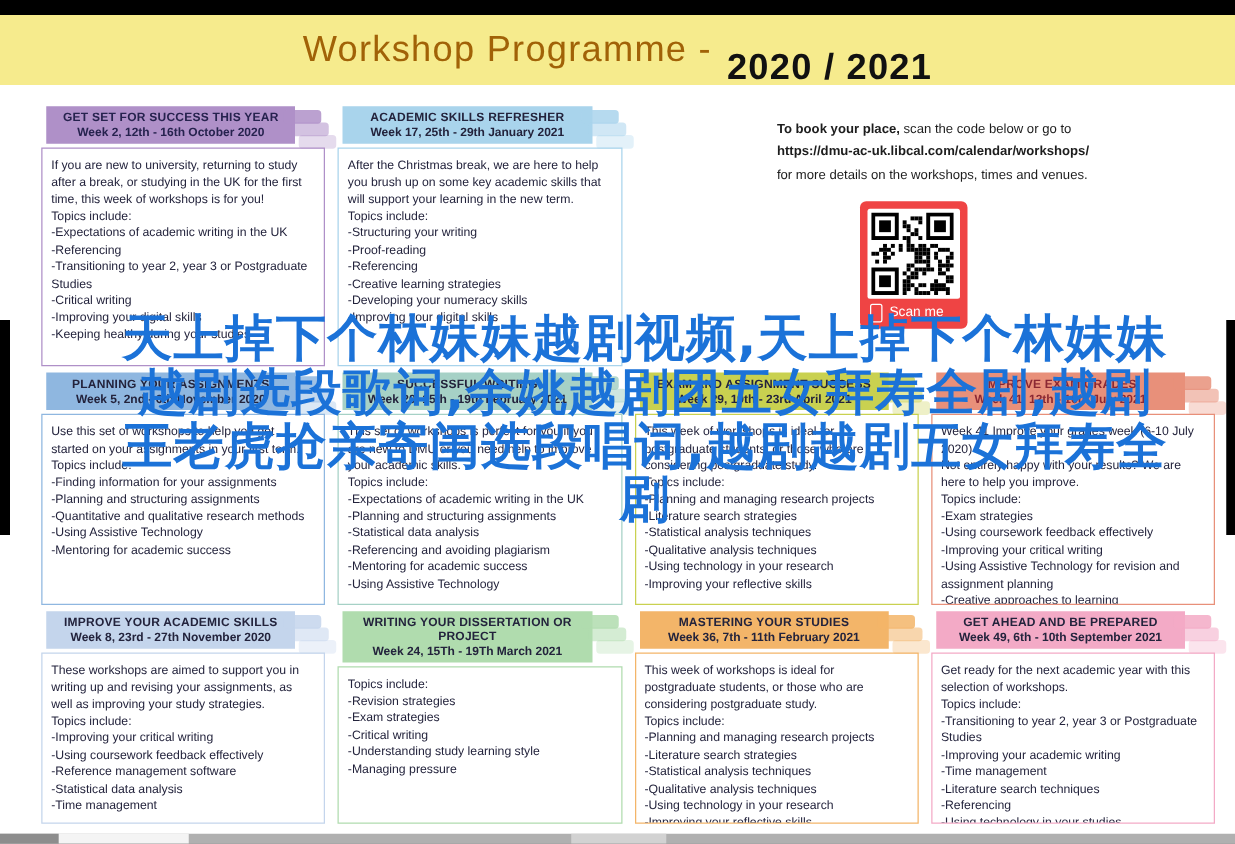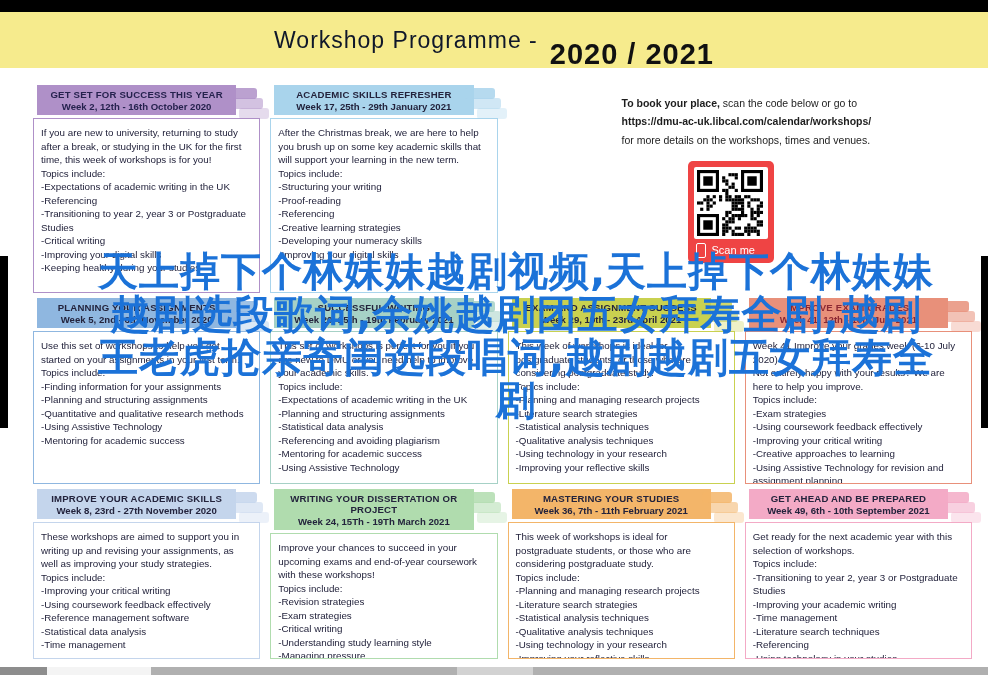--- a/index.html
+++ b/index.html
@@ -1,20 +1,20 @@
 <!DOCTYPE html>
 <html><head>
 <meta charset="utf-8">
 <style>
   html,body{margin:0;padding:0;background:#222;}
   .screen{position:relative;width:988px;height:675px;background:#ffffff;overflow:hidden;
           font-family:"Liberation Sans","DejaVu Sans",sans-serif;color:#23233c;}
   .top-black-bar{height:12px;background:#000;}
   .title-bar{height:56px;background:#F6EB8D;display:flex;align-items:center;justify-content:center;}
-  .title-prefix{font-size:23px;font-weight:400;color:#0f172a;letter-spacing:1px;}
+  .title-prefix{font-size:29px;font-weight:400;color:#a16207;letter-spacing:1px;}
   .title-year{font-size:29px;font-weight:800;color:#111;margin-left:12px;letter-spacing:1px;margin-top:28px;}
   .poster{position:relative;height:599px;box-sizing:border-box;padding:17px 16px 0 33px;}
   .grid{display:grid;grid-template-columns:repeat(4,1fr);grid-template-rows:208px 186px 170px;
         column-gap:10px;row-gap:5px;height:100%;
         grid-template-areas:"c0 c1 bk bk" "c2 c3 c4 c5" "c6 c7 c8 c9";}
   .pos-0{grid-area:c0}.pos-1{grid-area:c1}.pos-2{grid-area:c2}.pos-3{grid-area:c3}
   .pos-4{grid-area:c4}.pos-5{grid-area:c5}.pos-6{grid-area:c6}.pos-7{grid-area:c7}
   .pos-8{grid-area:c8}.pos-9{grid-area:c9}
   .booking-area{grid-area:bk;position:relative;padding:10px 0 0 114px;box-sizing:border-box;}
   .booking-area p{margin:0 0 2px 0;font-size:10.5px;line-height:1.55;color:#1d1d1d;}
@@ -344,22 +344,22 @@
     <div class="card-body">
       <div class="card-intro">
               <p>Week 41 Improve your grades week (6-10 July 2020)</p>
               <p>Not entirely happy with your results? We are here to help you improve.</p>
             </div>
       <p class="topics-label">Topics include:</p>
       <div class="topics-list">
               <div class="topic">-Exam strategies</div>
               <div class="topic">-Using coursework feedback effectively</div>
               <div class="topic">-Improving your critical writing</div>
+              <div class="topic">-Using Assistive Technology for revision and assignment planning</div>
               <div class="topic">-Creative approaches to learning</div>
-              <div class="topic">-Using Assistive Technology for revision and assignment planning</div>
             </div>
     </div>
   </div>
 
   <div class="card pos-6" style="--hc: #C4D5EC; --ht: #23233C;">
     <div class="card-header">
       <span class="ribbon rb1"></span>
       <span class="ribbon rb2"></span>
       <span class="ribbon rb3"></span>
       <div class="card-title">IMPROVE YOUR ACADEMIC SKILLS</div>
@@ -382,23 +382,20 @@
 
   <div class="card pos-7" style="--hc: #B0DCAE; --ht: #23233C;">
     <div class="card-header">
       <span class="ribbon rb1"></span>
       <span class="ribbon rb2"></span>
       <span class="ribbon rb3"></span>
       <div class="card-title">WRITING YOUR DISSERTATION OR PROJECT</div>
       <div class="card-week">Week 24, 15Th - 19Th March 2021</div>
     </div>
     <div class="card-body">
-      <div class="card-intro">
-              <p>Improve your chances to succeed in your upcoming exams and end-of-year coursework with these workshops!</p>
-            </div>
       <p class="topics-label">Topics include:</p>
       <div class="topics-list">
               <div class="topic">-Revision strategies</div>
               <div class="topic">-Exam strategies</div>
               <div class="topic">-Critical writing</div>
               <div class="topic">-Understanding study learning style</div>
               <div class="topic">-Managing pressure</div>
             </div>
     </div>
   </div>

